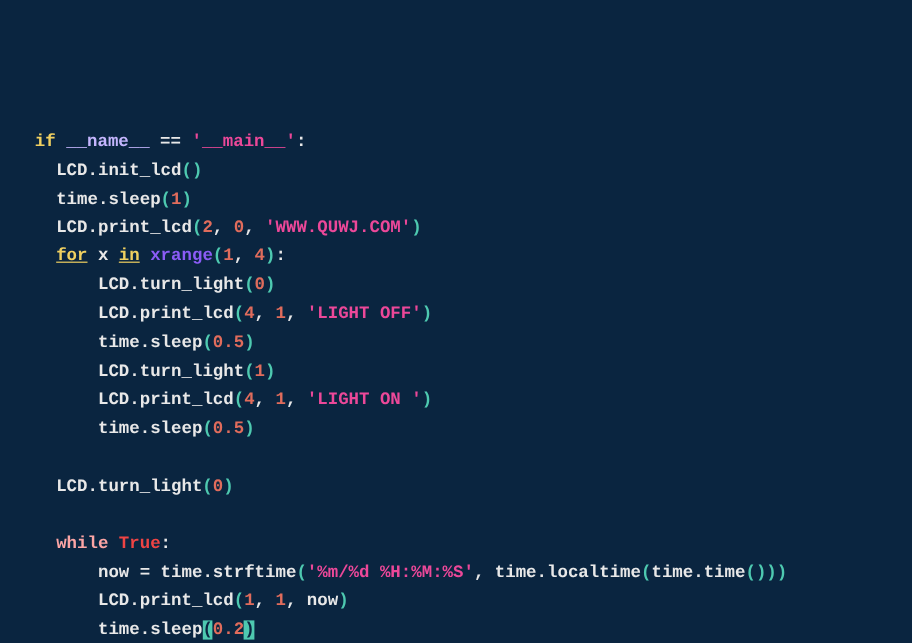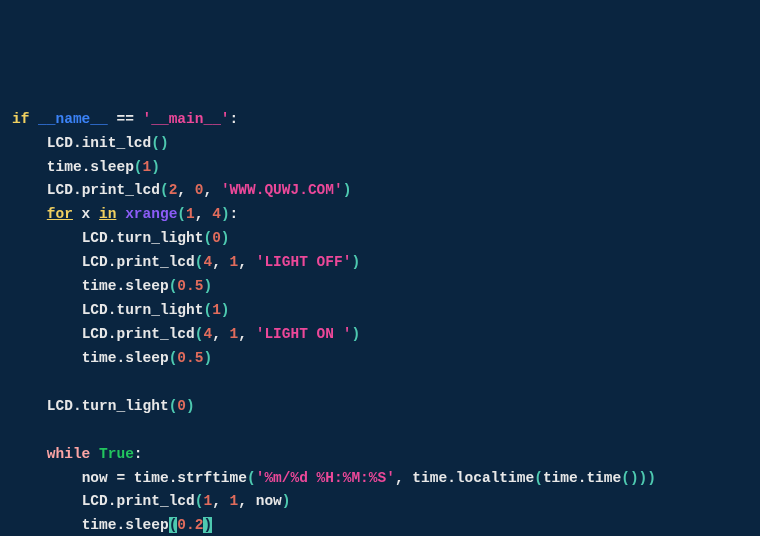--- a/index.html
+++ b/index.html
@@ -9,27 +9,27 @@
       font-size: 14.5px;
       line-height: 1.65;
       color: #d4d4d4;
       padding: 12px 0 0 12px;
       width: 760px;
       height: 536px;
       overflow: hidden;
       white-space: pre;
       font-weight: bold;
     }
-    .kw-if { color: #f0d060; }
+    .kw-if { color: #f0d060; margin-left: 17px; }
     .kw-for { color: #f0d060; text-decoration: underline; }
     .kw-while { color: #fca5a5; }
-    .dunder { color: #3b82f6; }
+    .dunder { color: #c4b5fd; }
     .string { color: #ec4899; }
     .number { color: #e06c5c; }
-    .bool { color: #22c55e; }
+    .bool { color: #ef4444; }
     .func { color: #8b5cf6; }
     .paren { color: #4ec9b0; }
     .txt { color: #e8e8e8; }
     .cursor-block {
       background: #4ec9b0;
       color: #0a2540;
     }
     .line { display: block; }
   </style>
 </head>

